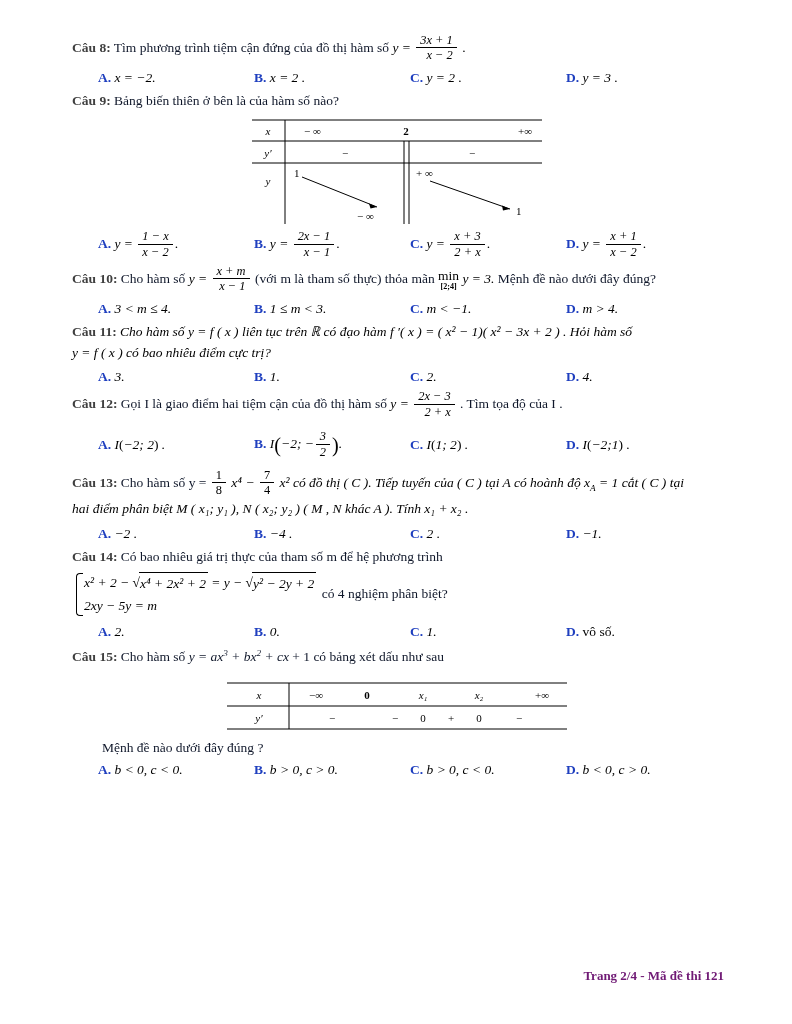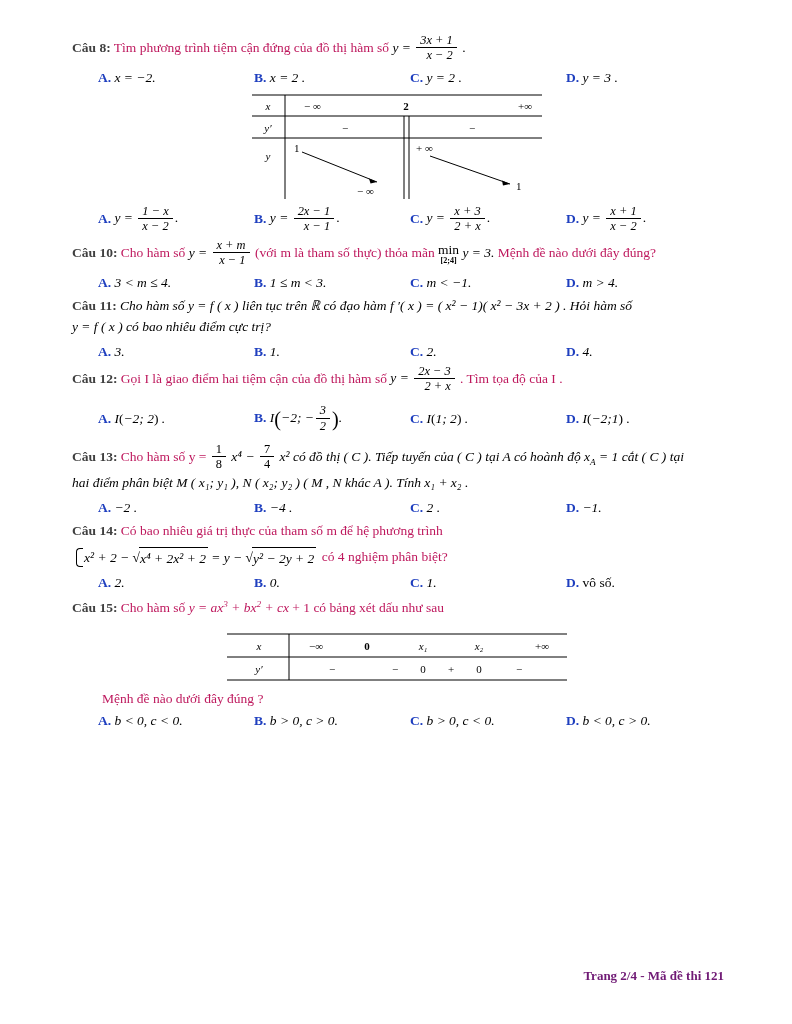--- a/index.html
+++ b/index.html
@@ -37,21 +37,21 @@
   .q-line {
     display: block;
     line-height: 1.55;
     text-align: justify;
   }
   .q-label {
     color: #404040;
     font-weight: bold;
   }
   .q-text {
-    color: #be185d;
+    color: #0f172a;
   }
 
   
   .m {
     font-family: "Liberation Serif", serif;
     font-style: italic;
   }
   .mr {
     font-style: normal;
   }
@@ -198,20 +198,24 @@
           <span class="m">y = 2 .</span>
         </div>
         <div class="opt">
           <span class="opt-letter">D.</span>
           <span class="m">y = 3 .</span>
         </div>
       </div>
     </div>
 
     <div class="q-block">
+      <div class="q-line">
+        <span class="q-label">Câu 9:</span>
+        <span class="q-text">Bảng biến thiên ở bên là của hàm số nào?</span>
+      </div>
 
       <div class="bbt-wrap">
         <div class="bbt">
           <svg width="290" height="105" viewBox="0 0 290 105">
 
             <line x1="0" y1="1" x2="290" y2="1" stroke="#000" stroke-width="1"></line>
             <line x1="0" y1="22" x2="290" y2="22" stroke="#000" stroke-width="1"></line>
             <line x1="0" y1="44" x2="290" y2="44" stroke="#000" stroke-width="1"></line>
             <line x1="33" y1="1" x2="33" y2="105" stroke="#000" stroke-width="1"></line>
 
@@ -423,20 +427,21 @@
     <div class="q-block">
       <div class="q-line">
         <span class="q-label">Câu 14:</span>
         <span class="q-text">Có   bao   nhiêu   giá   trị   thực   của   tham   số   m   để   hệ   phương   trình</span>
       </div>
       <div class="q-line" style="margin-top:4px;">
         <span class="sys">
           <span class="row m">
             <span>x² + 2 − </span><span class="sqrt-sign mr">√</span><span class="sqrt m">x⁴ + 2x² + 2</span><span> = y − </span><span class="sqrt-sign mr">√</span><span class="sqrt m">y² − 2y + 2</span>
           </span>
+          <span class="row m">2xy − 5y = m</span>
         </span>
         <span class="q-text">có 4 nghiệm phân biệt?</span>
       </div>
       <div class="opts">
         <div class="opt">
           <span class="opt-letter">A.</span>
           <span class="m">2.</span>
         </div>
         <div class="opt">
           <span class="opt-letter">B.</span>

